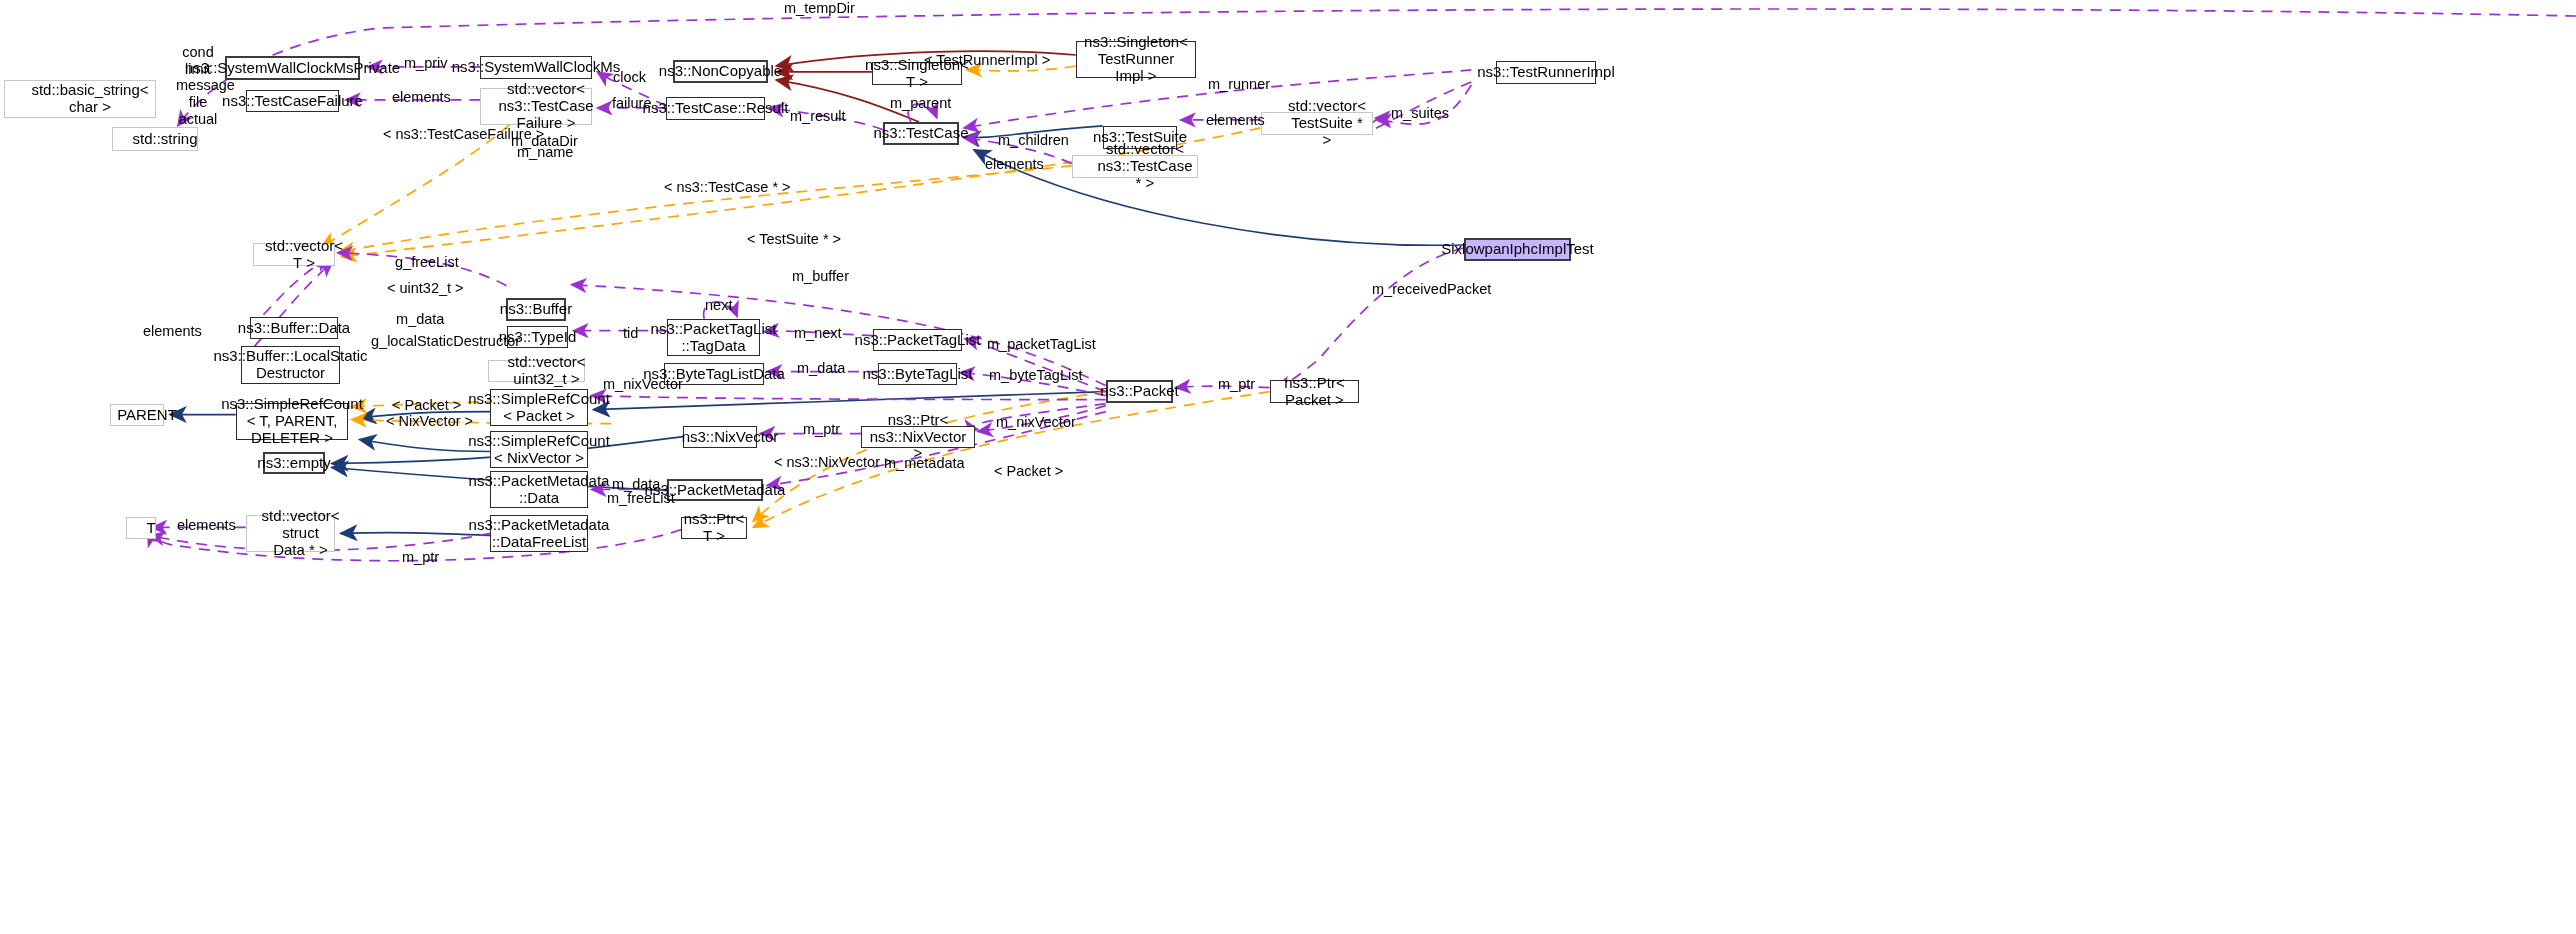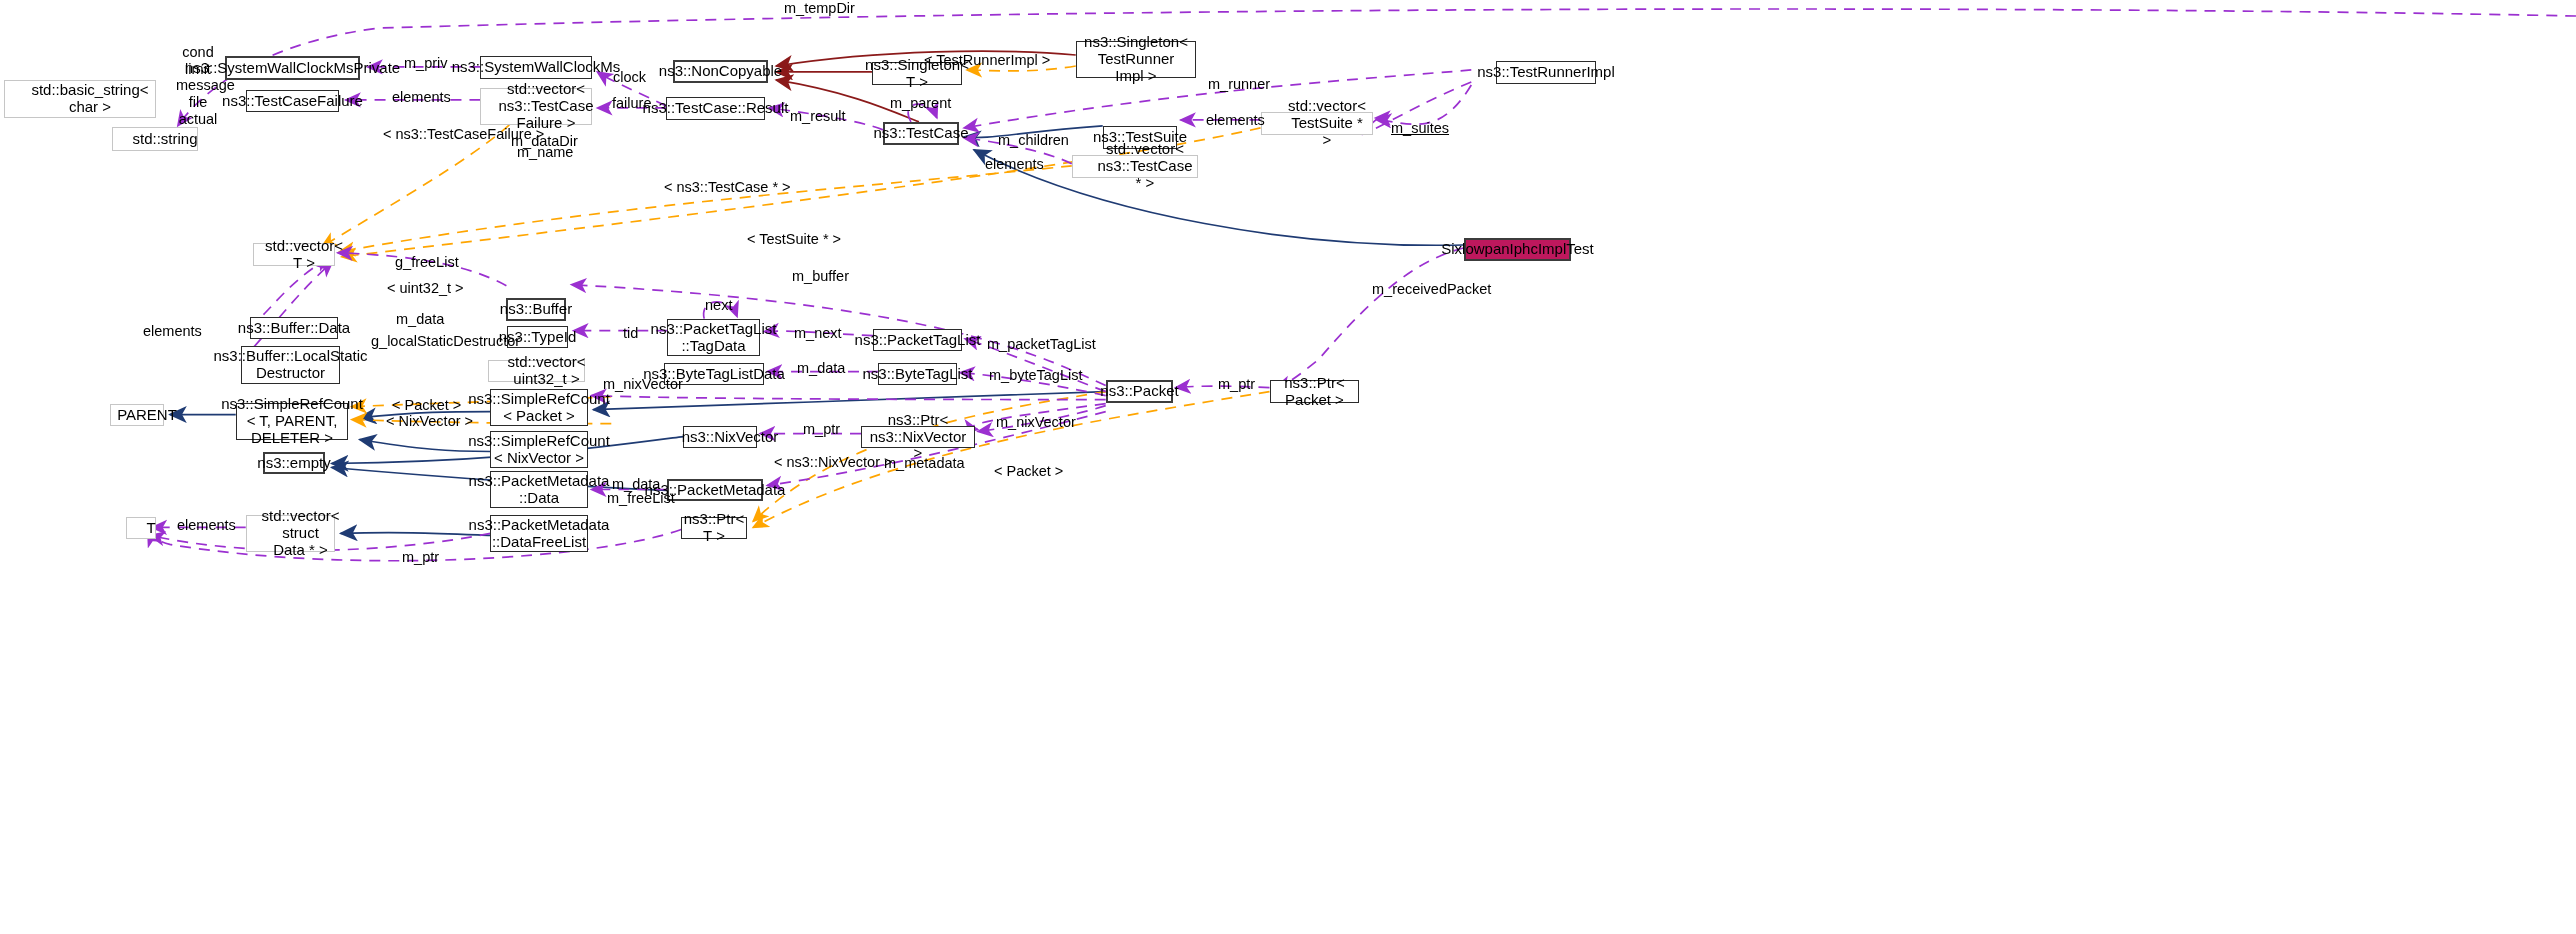--- a/index.html
+++ b/index.html
@@ -6,21 +6,21 @@
   body{font-family:"Liberation Sans","DejaVu Sans",sans-serif;}
   #canvas{position:relative;width:2576px;height:935px;background:#fff;overflow:hidden;}
   svg#edges{position:absolute;left:0;top:0;width:2576px;height:935px;pointer-events:none;}
 
   .node{position:absolute;box-sizing:border-box;display:flex;align-items:center;
         justify-content:center;text-align:center;background:#ffffff;
         font-size:15px;line-height:1.12;color:#000;padding:2px 4px;white-space:pre-line;}
   .node.solid{border:1.6px solid #2b2b2b;}
   .node.light{border:1.4px solid #c6c6c6;padding-left:24px;}
   .node.thick{border:2.4px solid #3c3c3c;}
-  .node.cur{border:2.2px solid #3c3c3c;background:#be185d;}
+  .node.cur{border:2.2px solid #3c3c3c;background:#c4b5fd;}
 
   .elabel{position:absolute;font-size:14.5px;color:#000;white-space:pre;
           background:transparent;line-height:1.15;}
   .elabel.multi{text-align:center;}
 </style>
 </head>
 <body>
 
 <div id="canvas">
 
@@ -173,21 +173,21 @@
 file
 actual</div>
       <div class="elabel" style="left: 404px; top: 55px; width: 43px;">m_priv</div>
       <div class="elabel" style="left: 392px; top: 89px; width: 56px;">elements</div>
       <div class="elabel" style="left: 613px; top: 69px; width: 34px;">clock</div>
       <div class="elabel" style="left: 612px; top: 95px; width: 40px;">failure</div>
       <div class="elabel" style="left: 924px; top: 52px; width: 112px;">&lt; TestRunnerImpl &gt;</div>
       <div class="elabel" style="left: 790px; top: 108px; width: 55px;">m_result</div>
       <div class="elabel" style="left: 890px; top: 95px; width: 58px;">m_parent</div>
       <div class="elabel" style="left: 1208px; top: 76px; width: 58px;">m_runner</div>
-      <div class="elabel" style="left: 1391px; top: 120px; width: 54px; text-decoration: underline;">m_suites</div>
+      <div class="elabel" style="left: 1391px; top: 105px; width: 54px;">m_suites</div>
       <div class="elabel" style="left: 1206px; top: 112px; width: 56px;">elements</div>
       <div class="elabel" style="left: 998px; top: 132px; width: 66px;">m_children</div>
       <div class="elabel" style="left: 985px; top: 156px; width: 56px;">elements</div>
       <div class="elabel" style="left: 383px; top: 126px; width: 144px;">&lt; ns3::TestCaseFailure &gt;</div>
       <div class="elabel" style="left: 511px; top: 133px; width: 62px;">m_dataDir</div>
       <div class="elabel" style="left: 517px; top: 144px; width: 50px;">m_name</div>
       <div class="elabel" style="left: 664px; top: 179px; width: 118px;">&lt; ns3::TestCase * &gt;</div>
       <div class="elabel" style="left: 747px; top: 231px; width: 92px;">&lt; TestSuite * &gt;</div>
       <div class="elabel" style="left: 1372px; top: 281px; width: 108px;">m_receivedPacket</div>
       <div class="elabel" style="left: 395px; top: 254px; width: 62px;">g_freeList</div>

